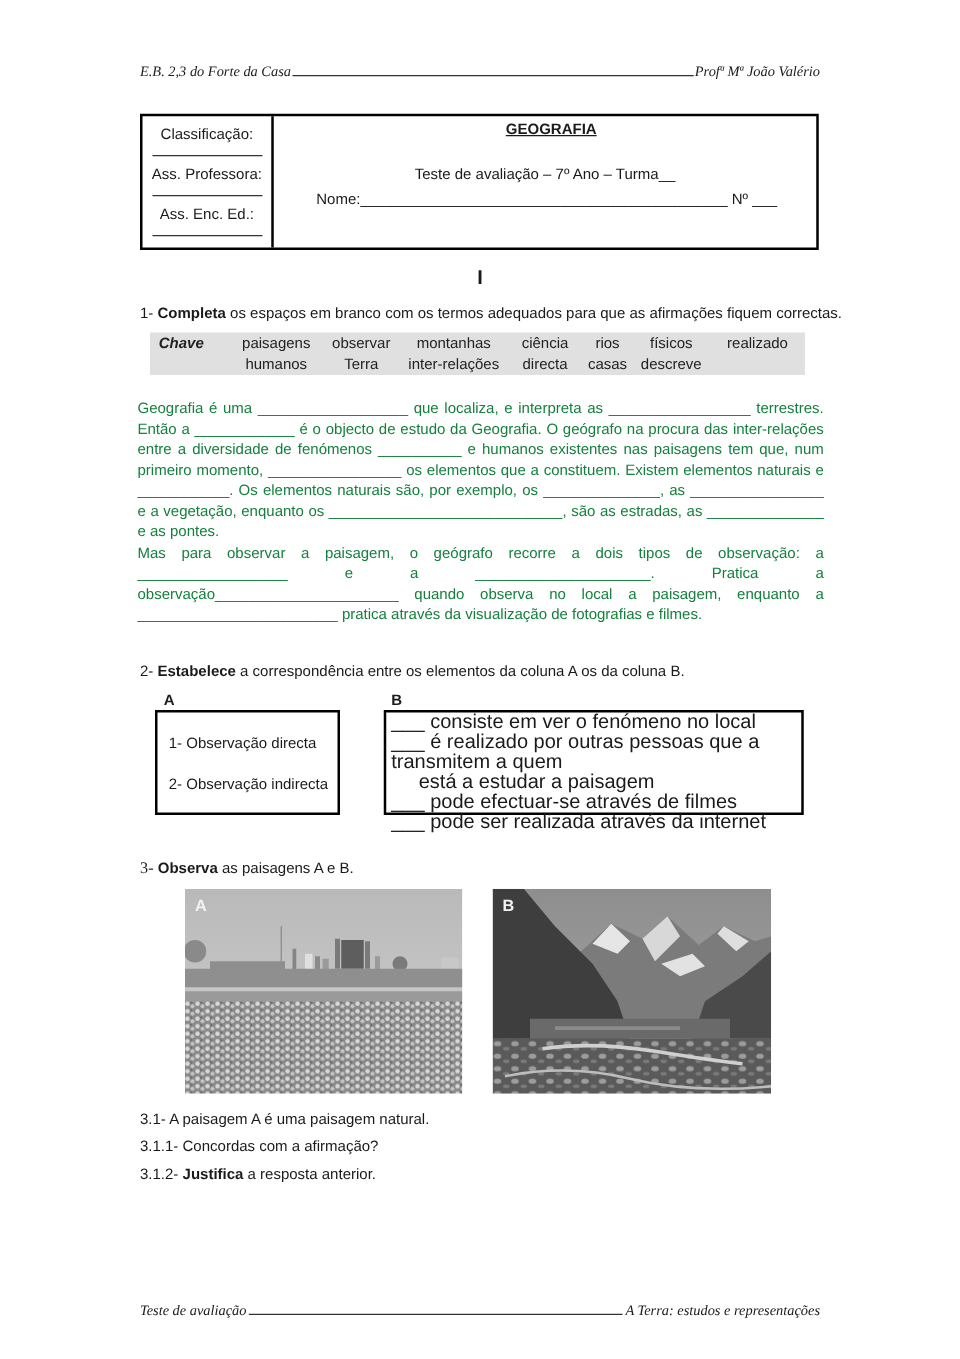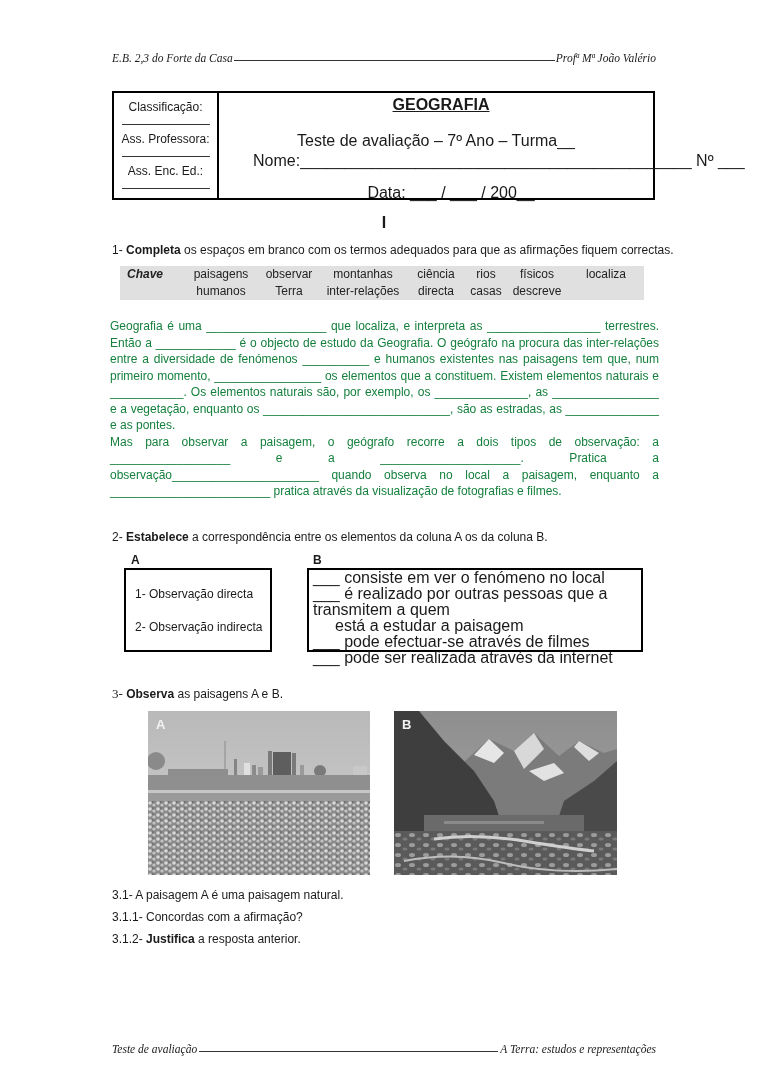--- a/index.html
+++ b/index.html
@@ -10,21 +10,21 @@
 
     
     .page-header { position: absolute; left: 112px; top: 52px; width: 544px; display: flex; align-items: flex-end; white-space: nowrap; }
     .page-header .rule { flex: 1; border-bottom: 1px solid #333; margin: 0 1px 3px 1px; height: 1px; }
 
     
     .idbox { position: absolute; left: 112px; top: 91px; width: 543px; height: 109px; border: 2px solid #000; display: flex; }
     .idbox .left { width: 105px; border-right: 2px solid #000; display: flex; flex-direction: column; align-items: center; padding-top: 6px; font-size: 12px; line-height: 16px; }
     .idbox .left .line { width: 88px; border-bottom: 1px solid #333; height: 10px; margin-bottom: 6px; }
     .idbox .left .lbl { text-align: center; }
-    .idbox .right { flex: 1; position: relative; font-size: 16px; }
+    .idbox .right { flex: 1; position: relative; font-size: 12px; }
     .idbox .right .subj { position: absolute; top: 3px; left: 0; right: 0; text-align: center; padding-left: 10px; font-weight: bold; text-decoration: underline; }
     .idbox .right .test { position: absolute; top: 39px; left: 0; right: 0; text-align: center; }
     .idbox .right .name { position: absolute; top: 59px; left: 34px; white-space: nowrap; }
     .idbox .right .date { position: absolute; top: 91px; left: 0; right: 0; text-align: center; padding-left: 30px; }
 
     .roman { position: absolute; left: 366px; top: 214px; width: 36px; text-align: center; font-weight: bold; font-size: 16px; }
 
     .q-title { position: absolute; left: 112px; white-space: nowrap; font-size: 12px; }
     .q-title b { font-weight: bold; }
 
@@ -70,21 +70,20 @@
     <div class="line"></div>
     <div class="lbl">Ass. Professora:</div>
     <div class="line"></div>
     <div class="lbl">Ass. Enc. Ed.:</div>
     <div class="line"></div>
   </div>
   <div class="right">
     <div class="subj">GEOGRAFIA</div>
     <div class="test">Teste de avaliação – 7º Ano – Turma__</div>
     <div class="name">Nome:____________________________________________ Nº ___</div>
-    <div class="date">Data: ___ / ___ / 200__</div>
   </div>
 </div>
 
 <div class="roman">I</div>
 
 <div class="q-title" style="top:243px;">
   <span>1-</span>
   <b>Completa</b><span> os espaços em branco com os termos adequados para que as afirmações fiquem correctas.</span>
 </div>
 
@@ -92,21 +91,21 @@
   <table>
     <tbody>
         <tr>
       <td class="key">Chave</td>
       <td style="width:74px">paisagens</td>
       <td style="width:62px">observar</td>
       <td style="width:86px">montanhas</td>
       <td style="width:60px">ciência</td>
       <td style="width:40px">rios</td>
       <td style="width:62px">físicos</td>
-      <td>localiza</td>
+      <td>realizado</td>
     </tr>
     <tr>
       <td class="key"></td>
       <td>humanos</td>
       <td>Terra</td>
       <td>inter-relações</td>
       <td>directa</td>
       <td>casas</td>
       <td>descreve</td>
       <td></td>

